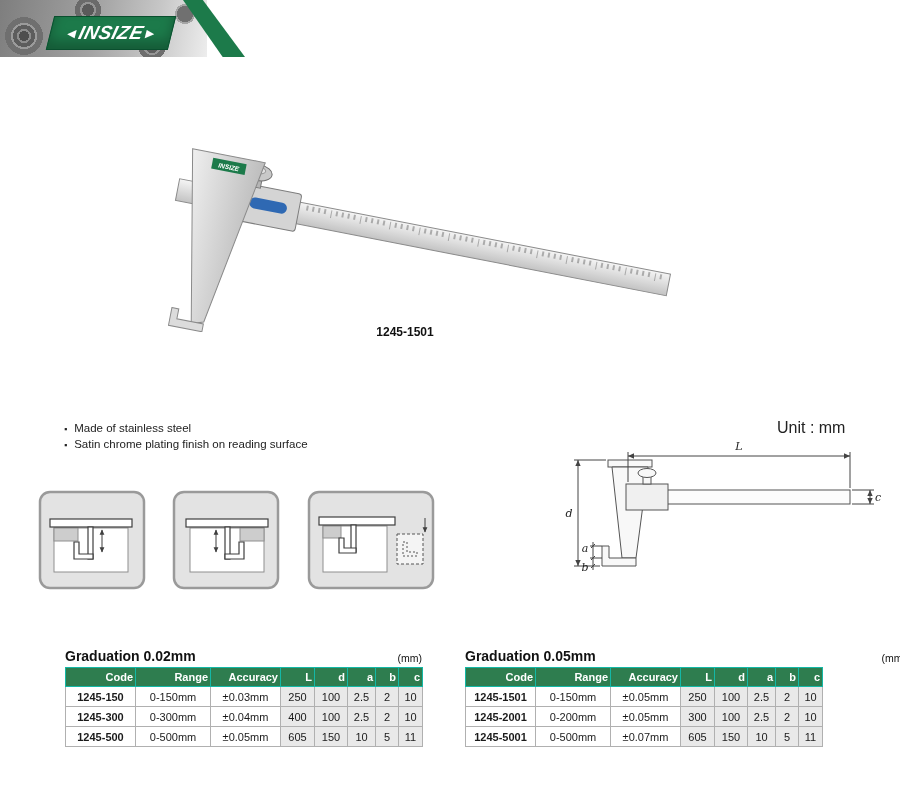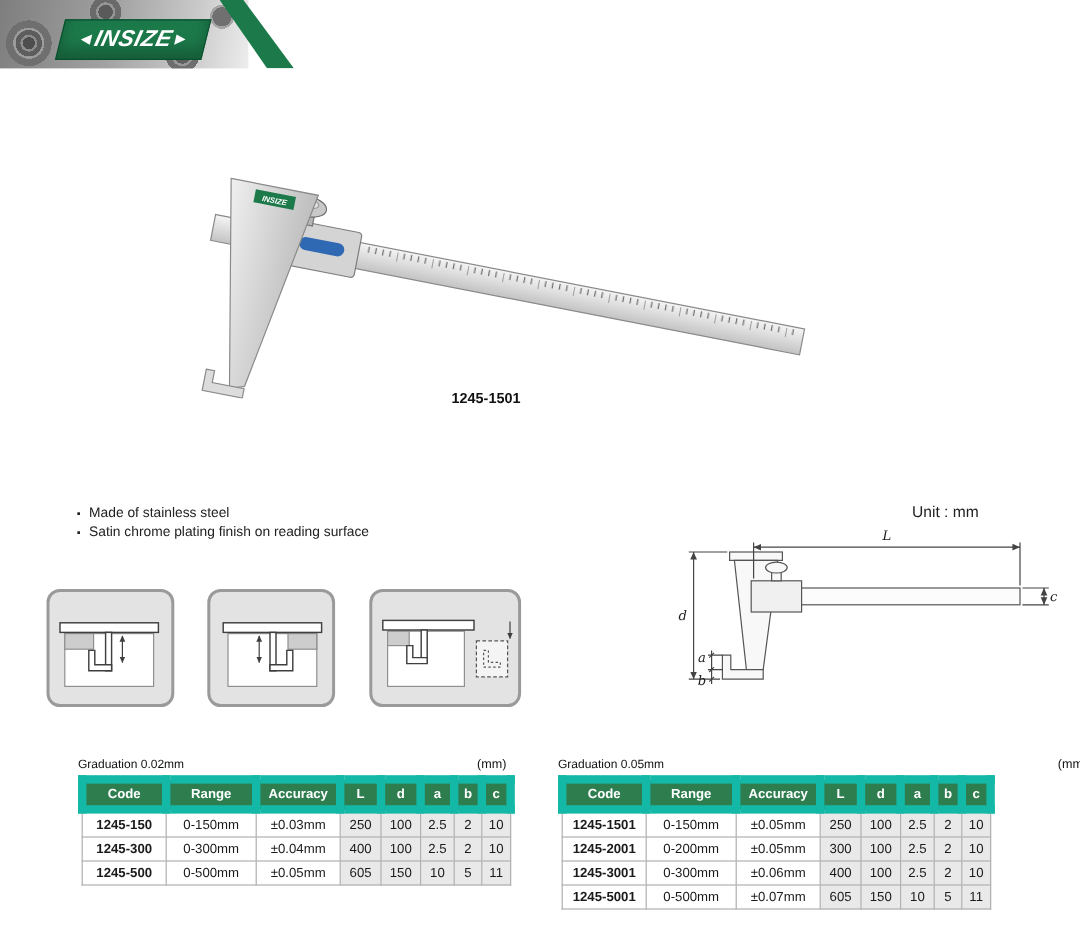--- a/index.html
+++ b/index.html
@@ -29,37 +29,37 @@
 
   .page-title{position:absolute;left:65px;top:82px;font-size:17px;font-weight:bold;color:#111;letter-spacing:.2px;}
 
   .product-svg{position:absolute;left:128px;top:122px;width:580px;height:210px;}
   .product-code{position:absolute;left:345px;top:325px;width:120px;text-align:center;font-weight:bold;font-size:12px;color:#111;}
 
   .features{position:absolute;left:64px;top:422px;list-style:none;margin:0;padding:0;font-size:11.5px;color:#222;}
   .features li{margin-bottom:4px;display:flex;gap:7px;align-items:baseline;}
   .blt{font-size:9px;line-height:1;}
 
-  .unit-note{position:absolute;left:760px;top:419px;font-size:13px;color:#222;}
+  .unit-note{position:absolute;left:777px;top:419px;font-size:16px;color:#222;}
 
   .appbox{position:absolute;top:490px;}
   .app1{left:38px;}  .app2{left:172px;}  .app3{left:307px;}
 
   .dim-svg{position:absolute;left:556px;top:430px;width:330px;height:165px;}
 
   
   .table-block{position:absolute;top:631px;}
   .tb-left{left:65px;width:357px;}
   .tb-right{left:465px;width:441px;}
   .tb-title{display:flex;justify-content:space-between;align-items:flex-end;margin-bottom:3px;}
-  .tb-grad{font-weight:normal;font-size:10px;color:#111;}
+  .tb-grad{font-weight:bold;font-size:14px;color:#111;margin-top:17px;}
   .tb-unit{font-size:10.5px;color:#111;padding-left:20px;}
   table.spec{border-collapse:collapse;width:357px;table-layout:fixed;border-top:1px solid #555;}
   .spec th{background:var(--hdr-green);color:#fff;font-size:11px;font-weight:bold;padding:3px 2px;
-    border:7px solid #14b8a6;text-align:center;}
+    border:1px solid #14b8a6;text-align:right;}
   .spec td{font-size:11px;color:#1a1a1a;text-align:center;padding:3.5px 2px;border:1px solid #b0b0b0;background:#fff;}
   .spec td.dim{background:var(--shade);}
   .spec td.code{font-weight:bold;}
 </style>
 </head>
 <body>
 
 <div class="page">
 
   <div class="header-photo"></div>
@@ -308,30 +308,20 @@
             <td class="code">1245-2001</td>
             <td>0-200mm</td>
             <td>±0.05mm</td>
             <td class="dim">300</td>
             <td class="dim">100</td>
             <td class="dim">2.5</td>
             <td class="dim">2</td>
             <td class="dim">10</td>
           </tr>
           <tr>
-            <td class="code">1245-3001</td>
-            <td>0-300mm</td>
-            <td>±0.06mm</td>
-            <td class="dim">400</td>
-            <td class="dim">100</td>
-            <td class="dim">2.5</td>
-            <td class="dim">2</td>
-            <td class="dim">10</td>
-          </tr>
-          <tr>
             <td class="code">1245-5001</td>
             <td>0-500mm</td>
             <td>±0.07mm</td>
             <td class="dim">605</td>
             <td class="dim">150</td>
             <td class="dim">10</td>
             <td class="dim">5</td>
             <td class="dim">11</td>
           </tr>
         </tbody>

